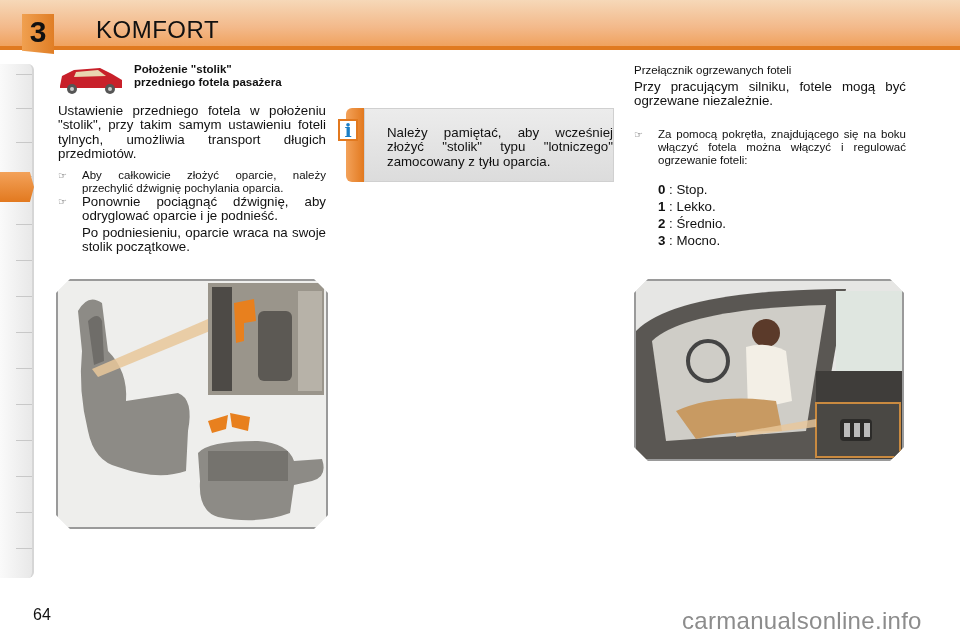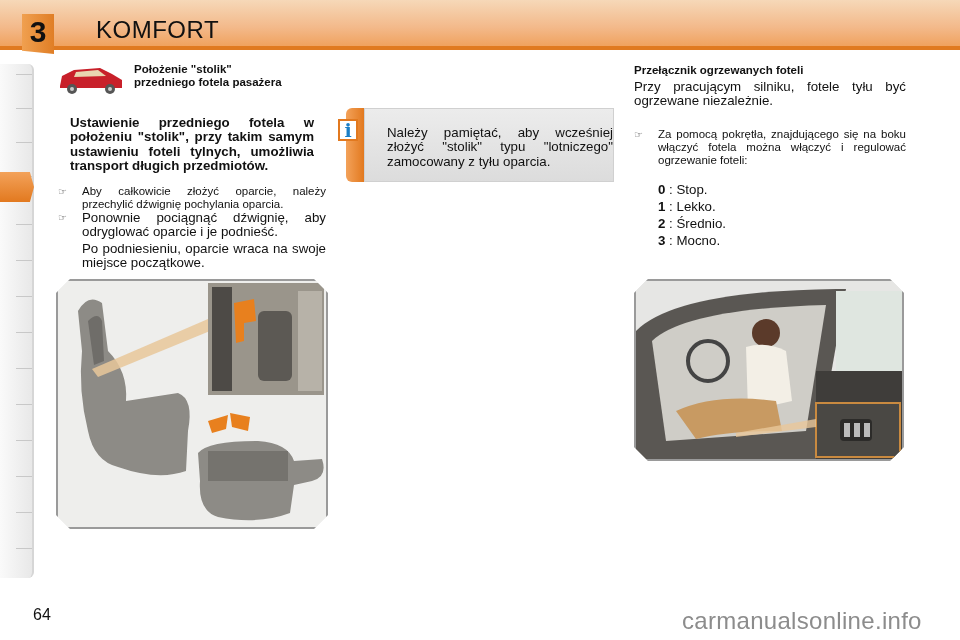--- a/index.html
+++ b/index.html
@@ -19,34 +19,34 @@
     background:linear-gradient(90deg,#fafafa,#e8e8e8); border-right:2px solid #d6d6d6; border-radius:0 6px 6px 0; }
   .side-tick { position:absolute; left:16px; width:16px; height:1px; background:#c8c8c8; }
   .side-active { position:absolute; left:0; top:172px; width:34px; height:30px;
     background:linear-gradient(#f3a25a,#e2791f); clip-path:polygon(0 0,88% 0,100% 50%,88% 100%,0 100%); }
 
   
   .car-icon { position:absolute; left:56px; top:62px; width:70px; height:36px; }
   .sub-heading { position:absolute; left:134px; top:63px; font-weight:bold; font-size:11.5px; line-height:13px; }
 
   .left-text { position:absolute; left:58px; top:104px; width:268px; font-size:13.3px; line-height:14.3px; text-align:justify; }
-  .left-text p { margin:12px;font-weight:bold; }
+  .left-text p { margin:0; }
   .bullet-row { position:relative; padding-left:24px; margin:0; }
   .bullet-row .bullet { position:absolute; left:0; top:0; font-size:10px; color:#555; }
   .small { font-size:11.5px; line-height:13px; margin-top:8px; }
 
   
   .info-box { position:absolute; left:346px; top:108px; width:268px; height:74px; }
   .info-strip { position:absolute; left:0; top:0; width:18px; height:74px; background:linear-gradient(90deg,#f3a25a,#e2791f); border-radius:6px 0 0 6px; }
   .info-body { position:absolute; left:18px; top:0; width:250px; height:74px; background:linear-gradient(#ececec,#dcdcdc); border:1px solid #d0d0d0; box-sizing:border-box;padding-left:39px; }
   .info-icon { position:absolute; left:-8px; top:11px; width:20px; height:22px; background:#fff; border:2px solid #e2791f; box-sizing:border-box; text-align:center; color:#1a7ec6; font-weight:bold; font-size:19px; line-height:19px; font-family:"DejaVu Serif", serif; }
   .info-text { position:absolute; left:22px; top:17px; width:226px; font-size:13.3px; line-height:14.3px; text-align:justify; }
 
   
-  .right-heading { position:absolute; left:634px; top:64px; font-weight:bold; font-size:11.5px; }
+  .right-heading { position:absolute; left:634px; top:64px; font-weight:normal; font-size:11.5px; }
   .right-intro { position:absolute; left:634px; top:80px; width:272px; font-size:13.3px; line-height:14.3px; text-align:justify; }
   .right-bullet { position:absolute; left:634px; top:128px; width:272px; font-size:11.5px; line-height:13px; text-align:justify; }
   .levels { position:absolute; left:658px; top:181px; font-size:13.3px; line-height:17px; }
   .levels .num { font-weight:bold; }
 
   
   .img-frame { position:absolute; border:2px solid #9a9a9a; box-sizing:border-box; overflow:hidden;
     clip-path:polygon(14px 0, calc(100% - 14px) 0, 100% 14px, 100% calc(100% - 14px), calc(100% - 14px) 100%, 14px 100%, 0 calc(100% - 14px), 0 14px); }
   .seat-img { left:56px; top:279px; width:272px; height:250px; background:#ececea; }
   .car-img { left:634px; top:279px; width:270px; height:182px; background:#d8d8d8; }
@@ -96,34 +96,34 @@
 
 <div class="left-text">
   <p>Ustawienie przedniego fotela w położeniu "stolik", przy takim samym ustawieniu foteli tylnych, umożliwia transport długich przedmiotów.</p>
   <div class="bullet-row">
     <span class="bullet">☞</span>
     <div class="small">Aby całkowicie złożyć oparcie, należy przechylić dźwignię pochylania oparcia.</div>
   </div>
   <div class="bullet-row">
     <span class="bullet">☞</span>
     <div>Ponownie pociągnąć dźwignię, aby odryglować oparcie i je podnieść.</div>
-    <div style="margin-top:2px">Po podniesieniu, oparcie wraca na swoje miejsce początkowe.</div>
+    <div style="margin-top:2px">Po podniesieniu, oparcie wraca na swoje stolik początkowe.</div>
   </div>
 </div>
 
 <div class="info-box">
   <div class="info-strip"></div>
   <div class="info-body">
     <div class="info-text">Należy pamiętać, aby wcześniej złożyć "stolik" typu "lotniczego" zamocowany z tyłu oparcia.</div>
   </div>
   <div class="info-icon">i</div>
 </div>
 
 <div class="right-heading">Przełącznik ogrzewanych foteli</div>
-<div class="right-intro">Przy pracującym silniku, fotele tyłu być ogrzewane niezależnie.</div>
+<div class="right-intro">Przy pracującym silniku, fotele mogą być ogrzewane niezależnie.</div>
 <div class="right-bullet">
   <div class="bullet-row">
     <span class="bullet">☞</span>
     <div>Za pomocą pokrętła, znajdującego się na boku włączyć fotela można włączyć i regulować ogrzewanie foteli:</div>
   </div>
 </div>
 <div class="levels">
   <div><span class="num">0</span> <span>: Stop.</span></div>
   <div><span class="num">1</span> <span>: Lekko.</span></div>
   <div><span class="num">2</span> <span>: Średnio.</span></div>

